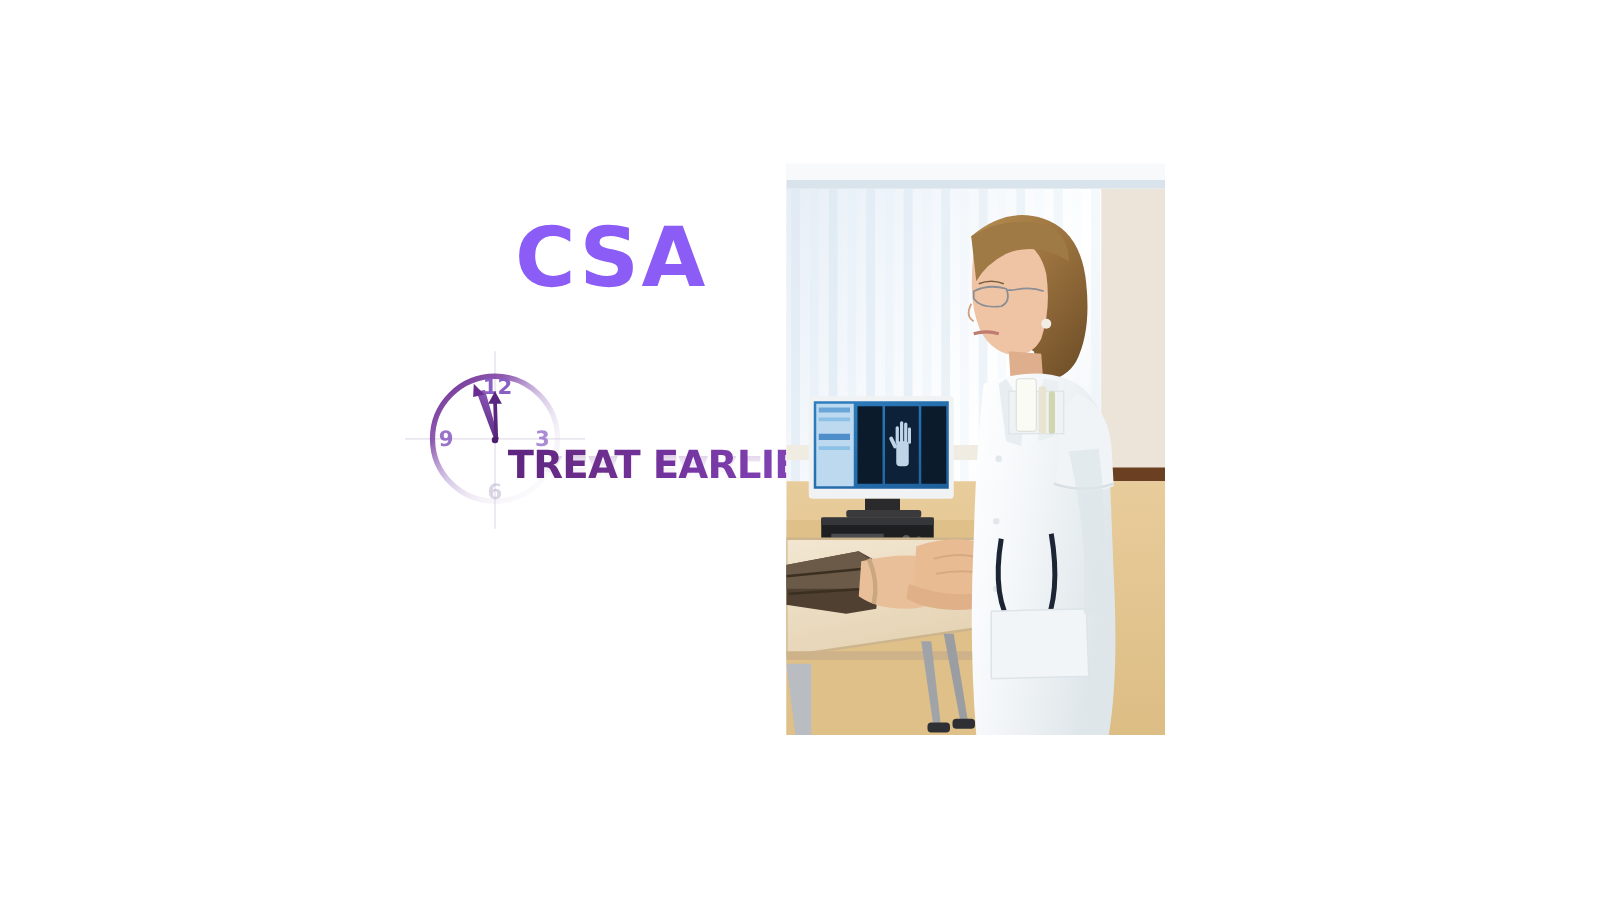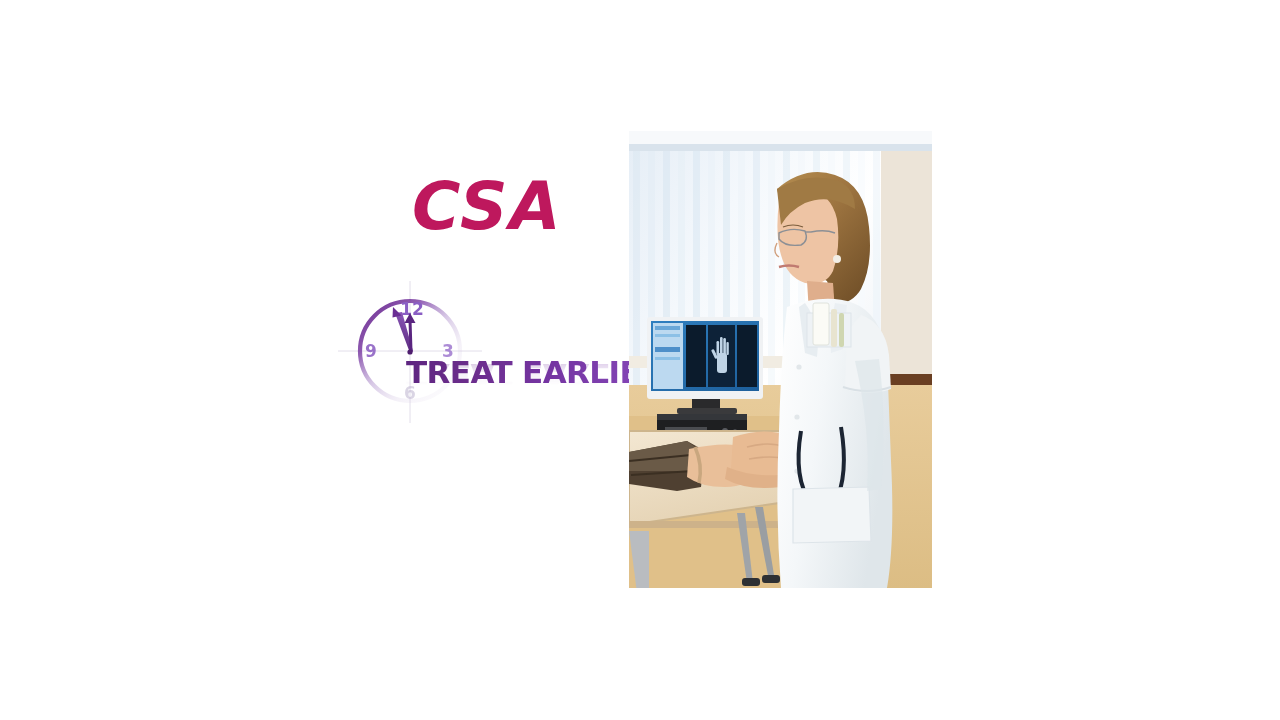--- a/index.html
+++ b/index.html
@@ -21,22 +21,21 @@
     inset: 0;
     background: #ffffff;
   }
 
   
 
   .acronym {
     position: absolute;
     font-family: "DejaVu Sans", sans-serif;
     font-weight: 700;
-    font-style: italic;
-    color: #be185d;
+    color: #8b5cf6;
     letter-spacing: 2px;
     line-height: 1;
     white-space: nowrap;
     text-align: center;
   }
   .acronym-top {
     left: 412px;
     top: 174px;
     font-size: 66px;
   }
@@ -51,21 +50,21 @@
   .logo {
     position: absolute;
     left: 330px;
     top: 285px;
     width: 300px;
     height: 150px;
   }
 
   .clock {
     position: absolute;
-    left: 22px;
+    left: 8px;
     top: 8px;
     width: 116px;
     height: 116px;
     text-align: right;
   }
 
   .clock svg {
     display: block;
     width: 116px;
     height: 116px;

